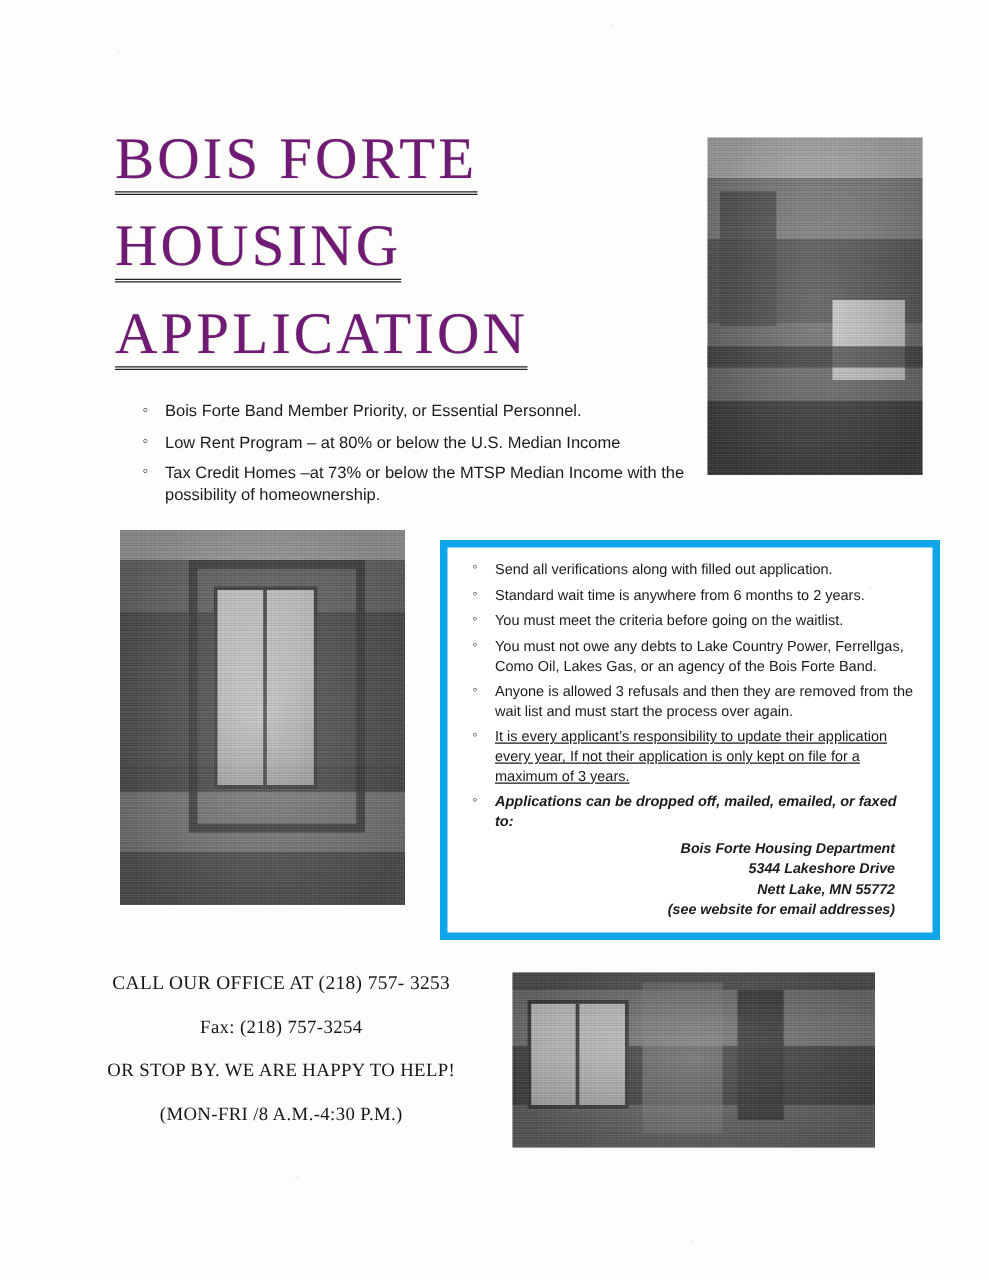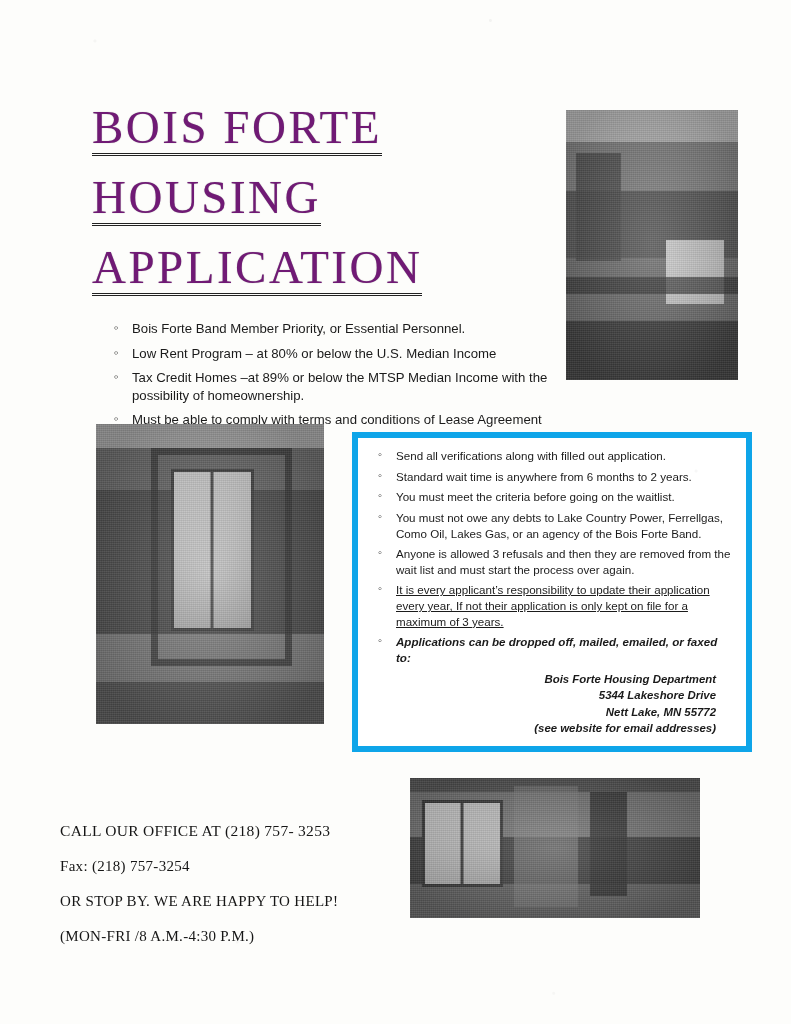--- a/index.html
+++ b/index.html
@@ -223,24 +223,23 @@
     margin-top: 2px;
     padding-right: 18px;
   }
 
   
   .contact {
     position: absolute;
     left: 60px;
     top: 778px;
     width: 330px;
-    text-align: left;
+    text-align: center;
     font-family: "Liberation Serif", serif;
     color: #161616;
-    margin-top: 44px;
   }
   .contact div {
     margin-bottom: 18px;
     font-size: 15.5px;
     letter-spacing: .3px;
   }
   .contact .l1 { font-size: 15.5px; }
   .contact .l2 { font-size: 15px; }
   .contact .l3 { font-size: 15px; }
   .contact .l4 { font-size: 15px; }
@@ -267,22 +266,21 @@
     <div class="obj1"></div>
     <div class="obj3"></div>
     <div class="edge"></div>
     <div class="grain"></div>
   </div>
 
   <div class="main-bullets">
     <ul class="bullets">
       <li>Bois Forte Band Member Priority, or Essential Personnel.</li>
       <li>Low Rent Program – at 80% or below the U.S. Median Income</li>
-      <li>Tax Credit Homes –at 89% or below the MTSP Median Income with the possibility of homeownership.</li>
-      <li>Must be able to comply with terms and conditions of Lease Agreement</li>
+      <li>Tax Credit Homes –at 73% or below the MTSP Median Income with the possibility of homeownership.</li>
     </ul>
   </div>
 
   <div class="photo" id="photo-window">
     <div class="frame"></div>
     <div class="pane"></div>
     <div class="edge"></div>
     <div class="grain"></div>
   </div>
 

